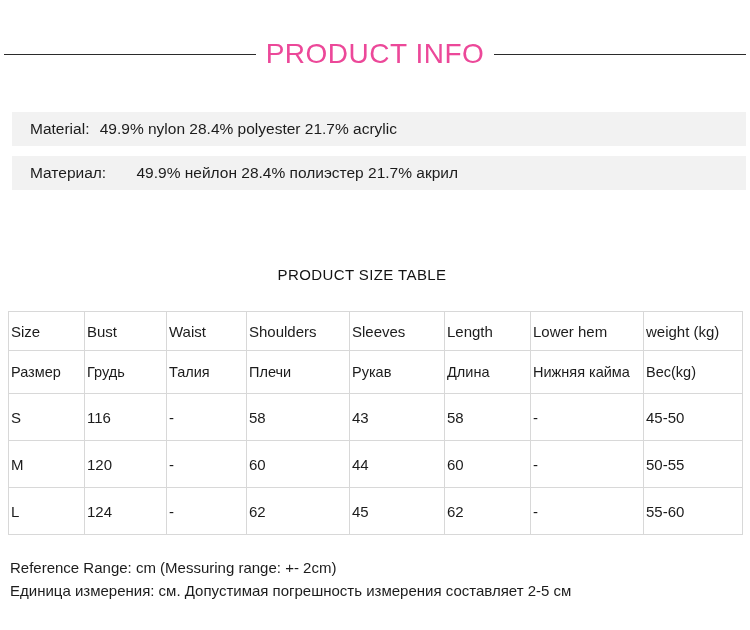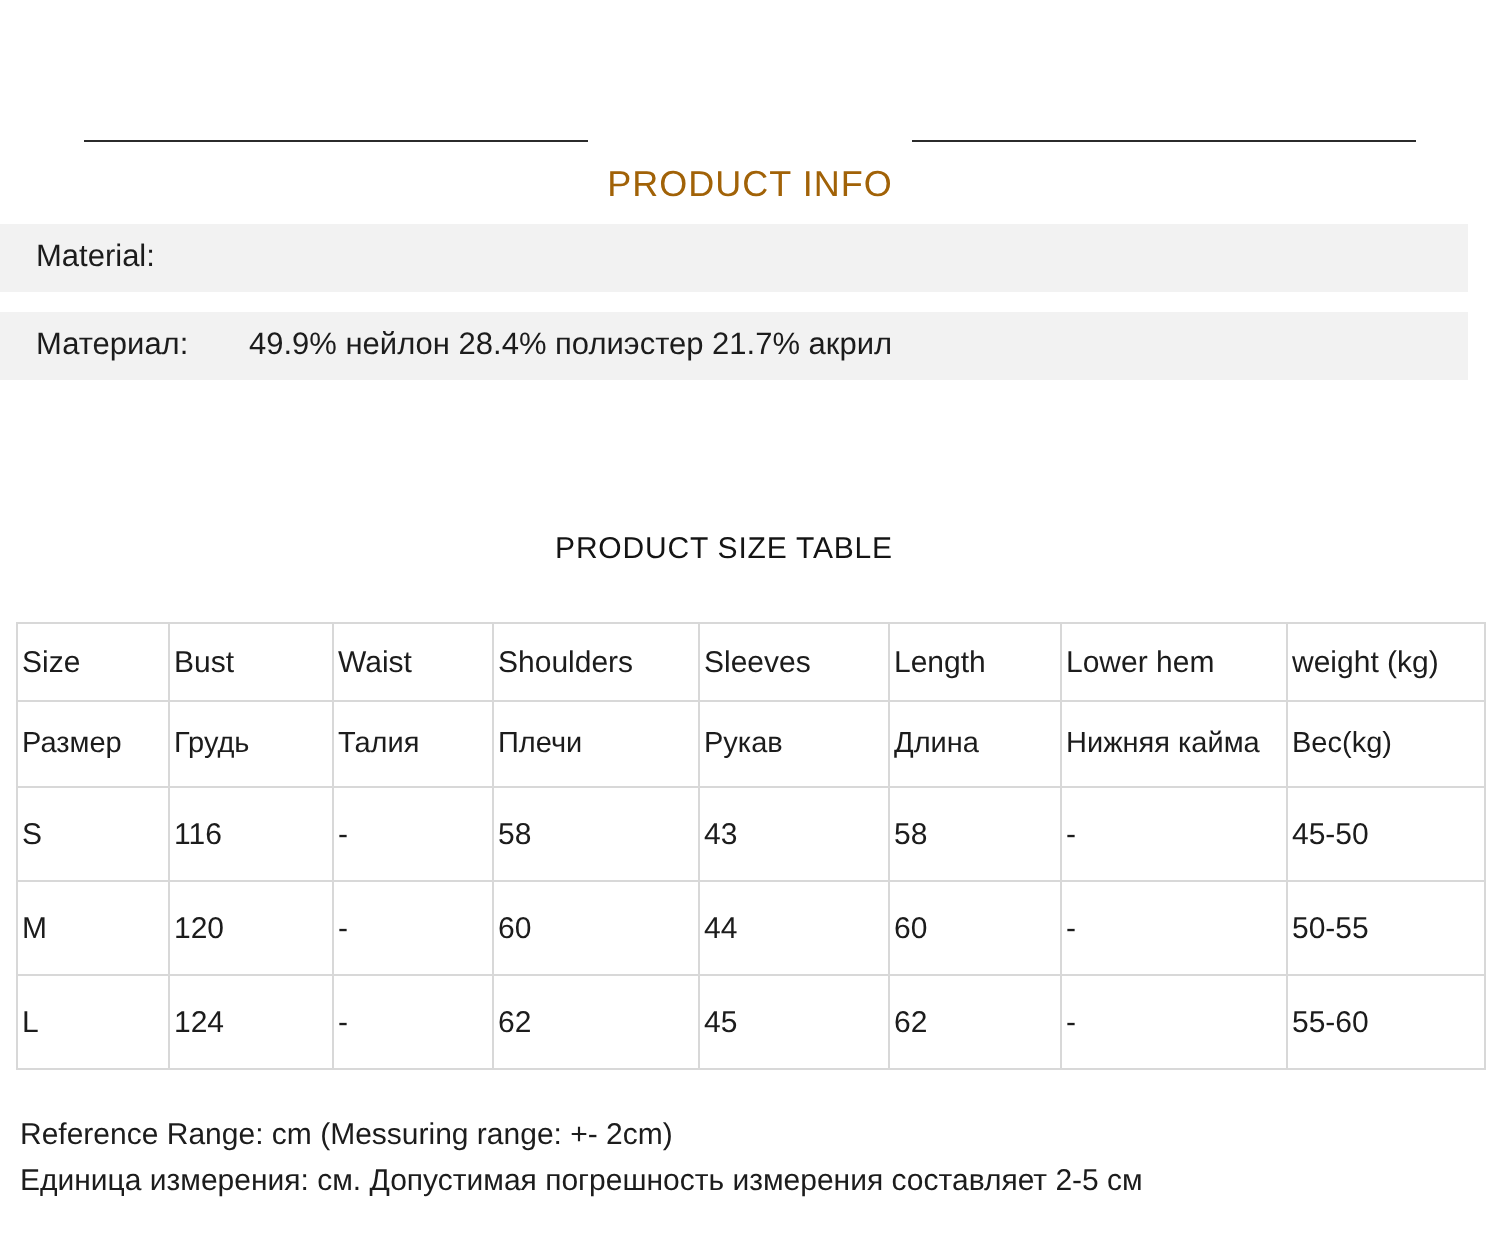--- a/index.html
+++ b/index.html
@@ -31,33 +31,32 @@
     justify-content: center;
   }
   .rule {
     height: 1px;
     background: #2b2b2b;
     flex: 0 0 auto;
   }
   .rule-left { width: 252px; margin-right: 4px; }
   .rule-right { width: 252px; margin-left: 4px; }
   .product-info-title {
-    font-size: 18px;
+    font-size: 28px;
     letter-spacing: 0.5px;
-    color: #a16207;
+    color: #ec4899;
     white-space: nowrap;
     padding: 0 6px;
-    margin-top: 44px;
   }
 
   
   .material-block {
     position: absolute;
     top: 112px;
-    left: 0;
+    left: 12px;
     width: 734px;
   }
   .material-row {
     background: #f2f2f2;
     height: 34px;
     display: flex;
     align-items: center;
     padding-left: 18px;
     font-size: 15.5px;
     color: #1c1c1c;
@@ -153,20 +152,21 @@
 
   <div class="product-info-header">
     <div class="rule rule-left"></div>
     <div class="product-info-title">PRODUCT INFO</div>
     <div class="rule rule-right"></div>
   </div>
 
   <div class="material-block">
     <div class="material-row">
       <span class="material-label">Material:</span>
+      <span class="material-value"> 49.9% nylon 28.4% polyester 21.7% acrylic</span>
     </div>
     <div class="material-row">
       <span class="material-label">Материал:</span>
       <span class="material-value"> 49.9% нейлон 28.4% полиэстер 21.7% акрил</span>
     </div>
   </div>
 
   <div class="size-title">PRODUCT SIZE TABLE</div>
 
   <div class="size-table-wrap">

